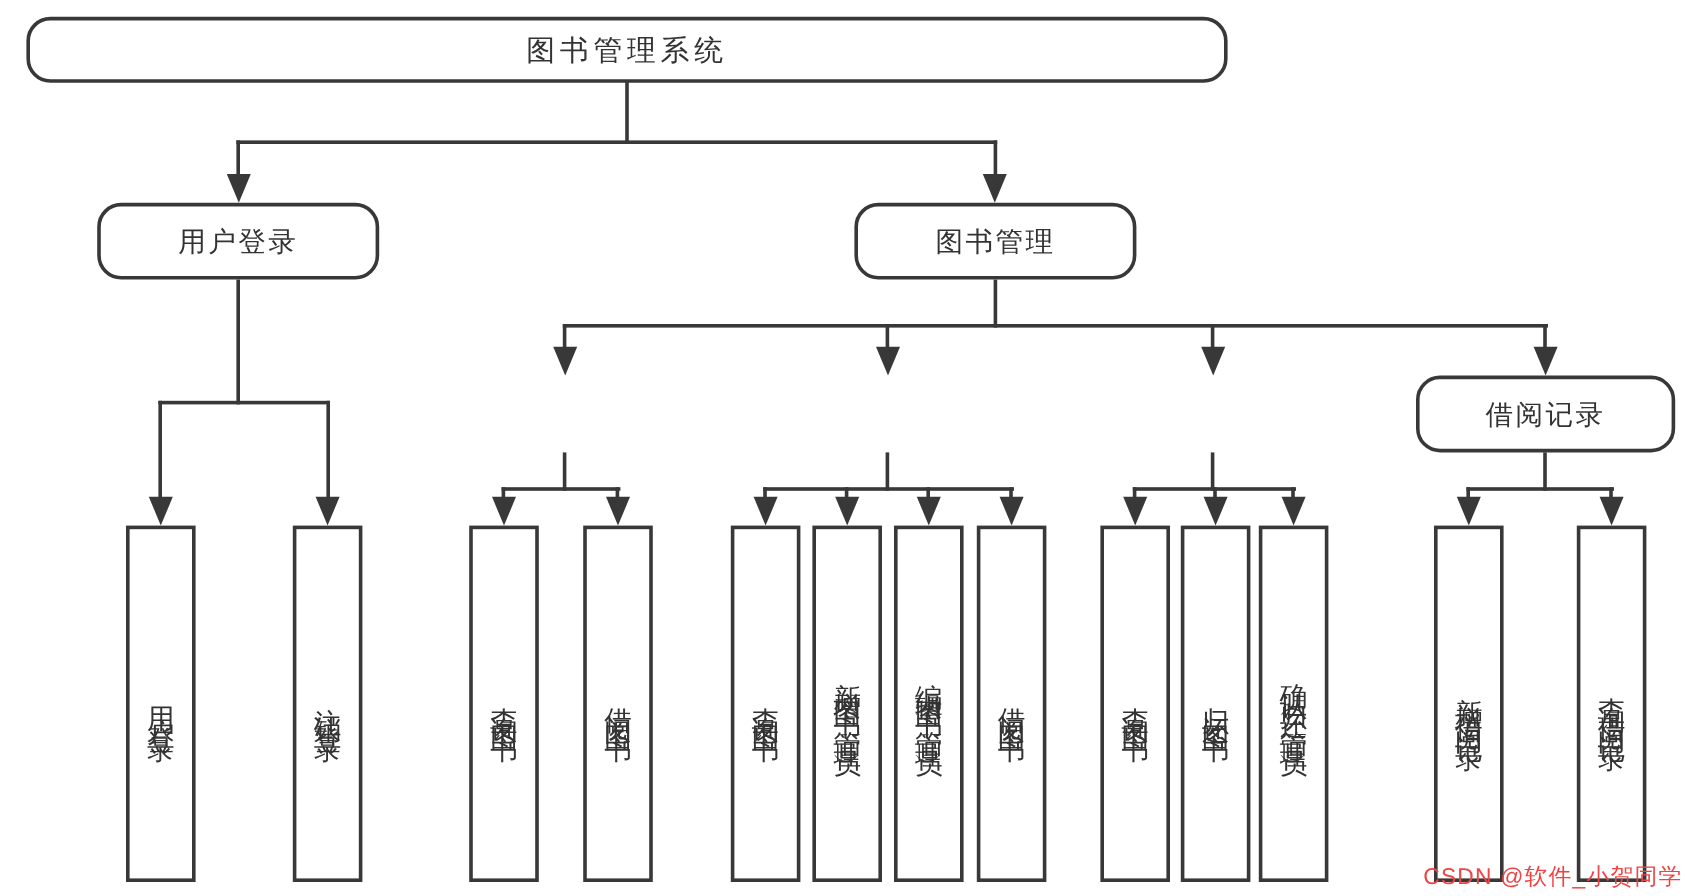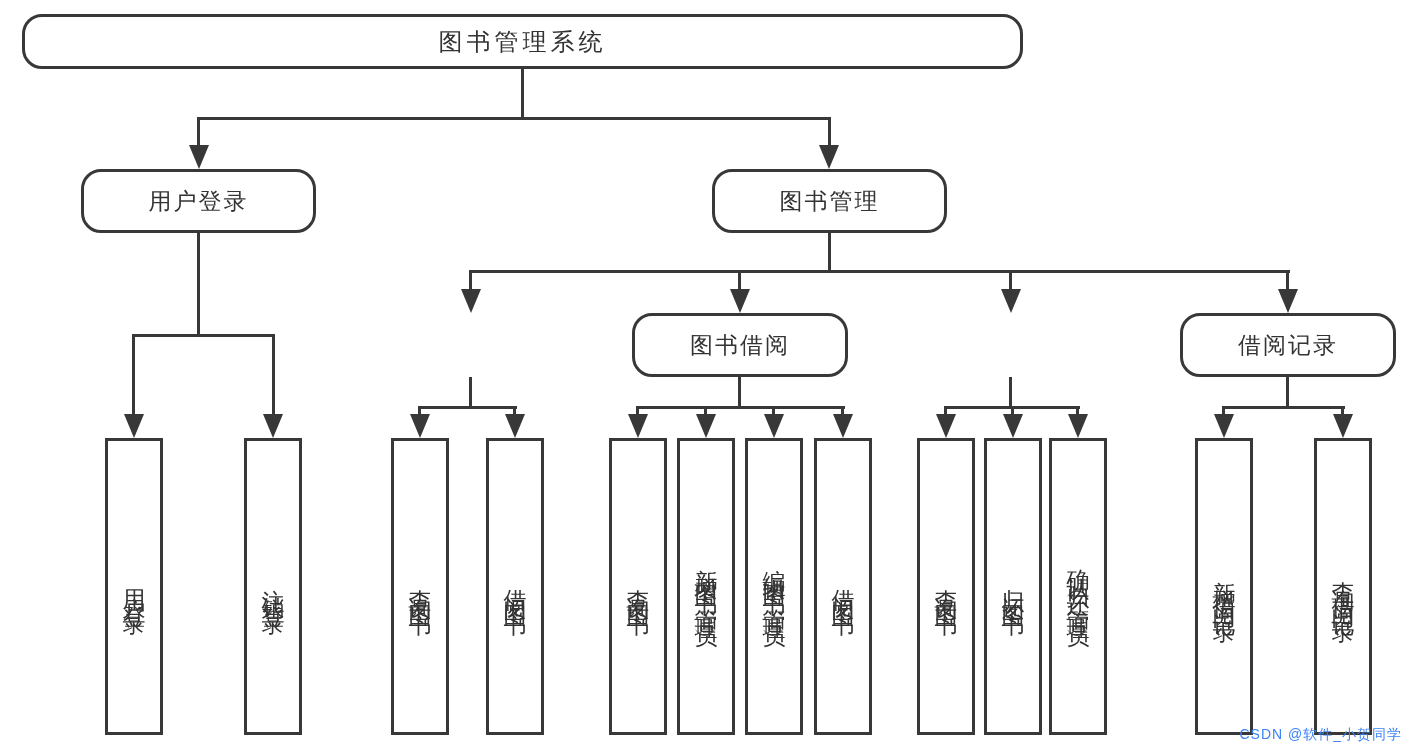--- a/index.html
+++ b/index.html
@@ -48,22 +48,22 @@
     width: 0;
     height: 0;
     border-left: 10px solid transparent;
     border-right: 10px solid transparent;
     border-top: 24px solid #383838;
   }
   .watermark {
     position: absolute;
     right: 3px;
     bottom: 3px;
-    font-size: 14px;
-    color: #3b82f6;
+    font-size: 19px;
+    color: #ef4444;
     letter-spacing: 1px;
     z-index: 10;
     white-space: nowrap;
   }
 </style>
 </head>
 <body>
 
 <div class="stage">
 
@@ -71,23 +71,20 @@
     <span class="lbl">图书管理系统</span>
   </div>
 
   <div class="box hbox" style="left:81px; top:169px; width:235px; height:64px;">
     <span class="lbl">用户登录</span>
   </div>
   <div class="box hbox" style="left:712px; top:169px; width:235px; height:64px;">
     <span class="lbl">图书管理</span>
   </div>
 
-  <div class="box hbox" style="left:632px; top:313px; width:216px; height:64px;">
-    <span class="lbl">图书借阅</span>
-  </div>
   <div class="box hbox" style="left:1180px; top:313px; width:216px; height:64px;">
     <span class="lbl">借阅记录</span>
   </div>
 
   <div class="box vbox" style="left:105px; top:438px; width:58px; height:297px;">
     <span class="lbl">用户登录</span>
   </div>
   <div class="box vbox" style="left:244px; top:438px; width:58px; height:297px;">
     <span class="lbl">注销登录</span>
   </div>

